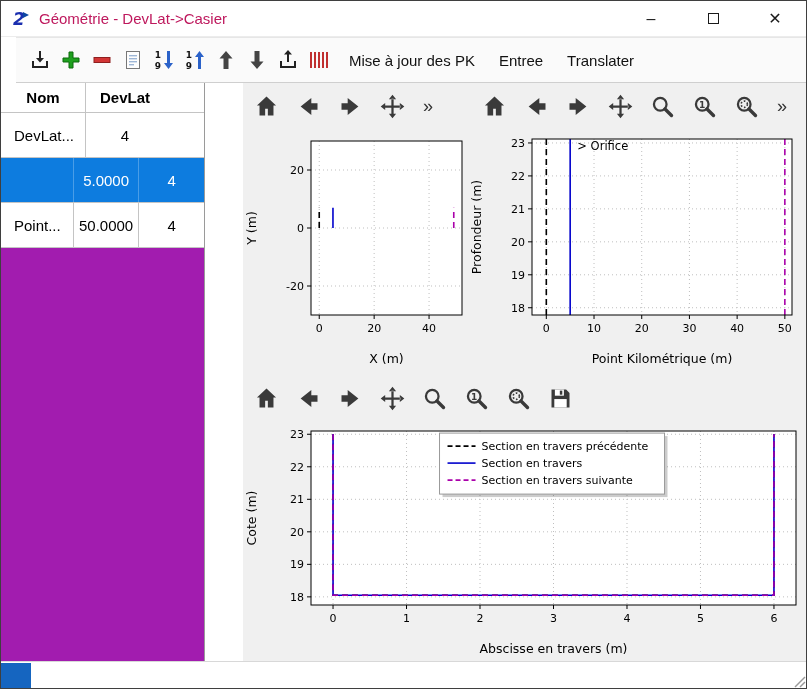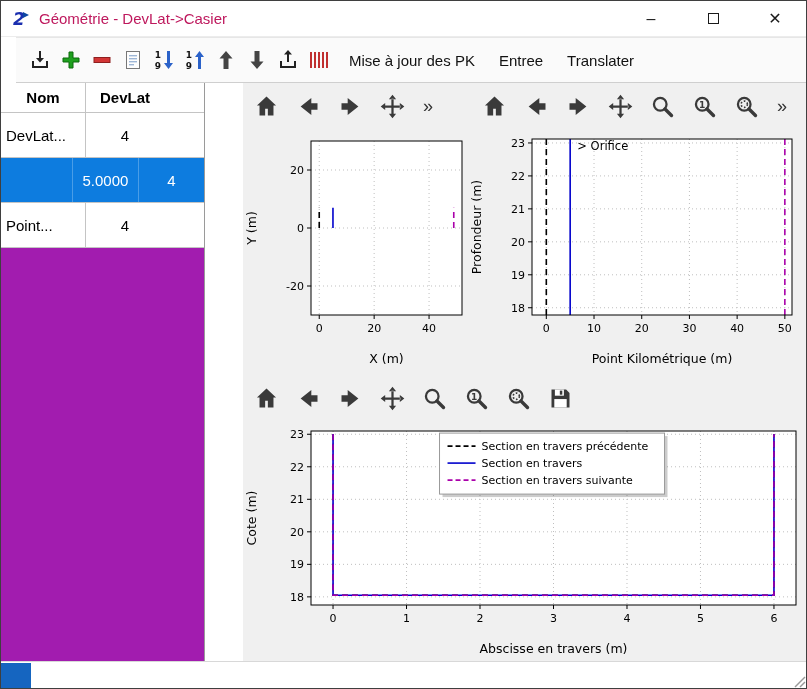--- a/index.html
+++ b/index.html
@@ -22,21 +22,21 @@
   .txt-btn{background:none;border:none;font-family:inherit;font-size:15px;color:#111;padding:6px 12px;cursor:pointer;white-space:nowrap}
 
   
   .table-panel{position:absolute;left:0;top:82px;width:204px;height:578px;background:#a21caf;border-right:1px solid #9a9a9a;font-size:15px;color:#000}
   .t-header{display:flex;height:30px;font-weight:bold;border-bottom:1px solid #c4c4c4;background:#fff}
   .th,.td{display:flex;align-items:center;justify-content:center;border-right:1px solid #c4c4c4;overflow:hidden;white-space:nowrap}
   .c-nom{width:85px}
   .c-pk{width:78px}
   .c-points{width:78px;border-right:none}
   .t-row{display:flex;height:45px;border-bottom:1px solid #c4c4c4;background:#fff;cursor:default}
-  .t-row .c-nom{justify-content:flex-start;padding-left:5px}
+  .t-row .c-nom{justify-content:flex-start;padding-left:13px}
   .t-row.selected{color:#fff}
   .t-row.selected .td{border-right-color:rgba(255,255,255,.25)}
 
   
   .plots-area{position:absolute;left:242px;top:82px;width:565px;height:578px;background:#f0f0f0}
   .mpl-tools{position:absolute;display:flex;gap:15px;align-items:center;height:38px}
   .mpl-tools .tbtn svg{width:27px;height:27px;display:block}
   .overflow{font-size:18px;color:#333;cursor:pointer;padding:0 2px;line-height:27px}
   .chart{position:absolute;background:#f0f0f0}
   .chart svg{display:block}
@@ -217,20 +217,21 @@
       <div class="td c-nom">DevLat...</div>
       <div class="td c-points">4</div>
     </div>
     <div class="t-row selected" style="background: rgb(13, 124, 223); text-align: right;">
       <div class="td c-nom"></div>
       <div class="td c-pk">5.0000</div>
       <div class="td c-points">4</div>
     </div>
     <div class="t-row">
       <div class="td c-nom">Point...</div>
+      <div class="td c-pk">50.0000</div>
       <div class="td c-points">4</div>
     </div>
   </div>
 
   <div class="plots-area">
     <div class="mpl-tools" style="left:10px;top:4px">
         <span class="tbtn">
           <svg viewBox="0 0 24 24">
             <use href="#i-home"></use>
           </svg>

